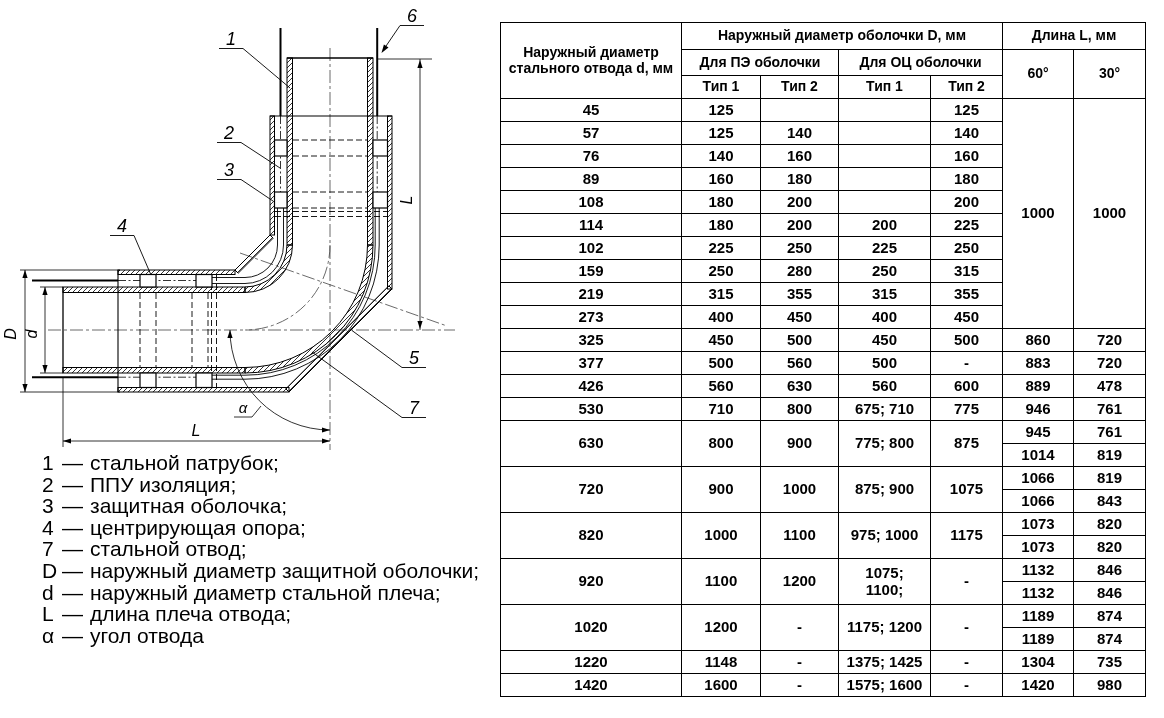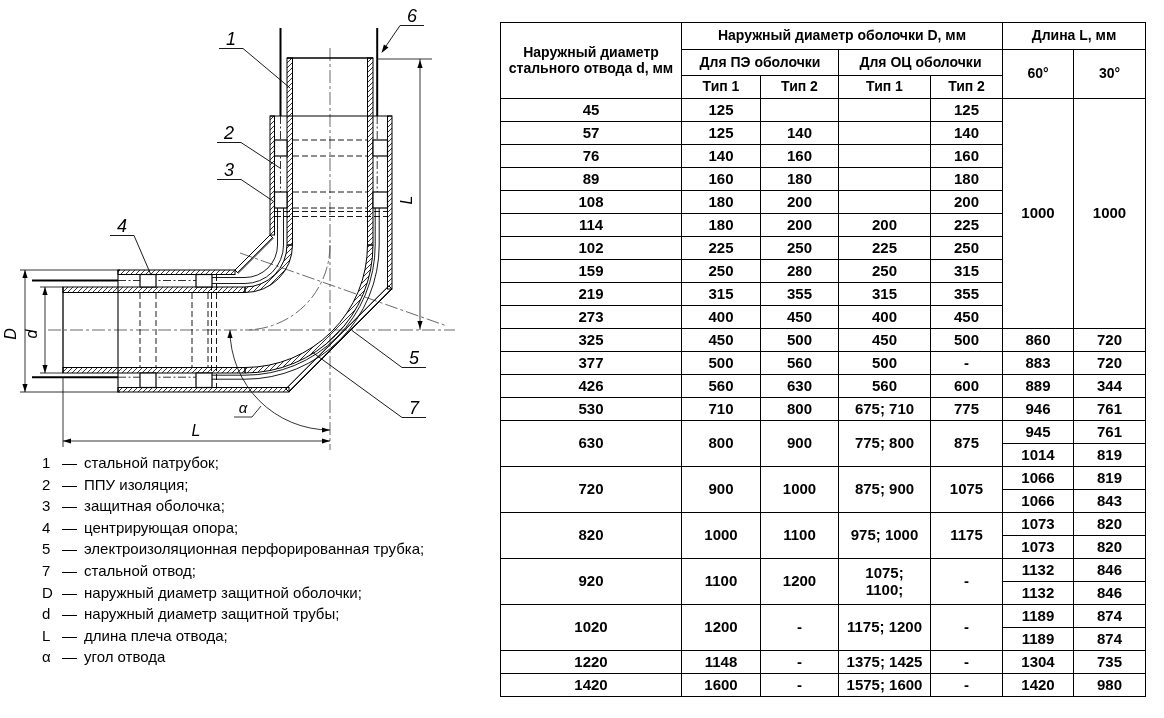--- a/index.html
+++ b/index.html
@@ -1,21 +1,21 @@
 <!DOCTYPE html>
 <html><head>
 <meta charset="utf-8">
 <style>
   html,body{margin:0;padding:0;background:#fff;}
   #page{position:relative;width:1164px;height:718px;background:#fff;overflow:hidden;
         font-family:"Liberation Sans",sans-serif;color:#000;}
   
   #drawing-svg{position:absolute;left:0;top:0;}
   
-  #legend{position:absolute;left:42px;top:452px;font-size:15px;line-height:21.6px;
+  #legend{position:absolute;left:42px;top:452px;font-size:21px;line-height:21.6px;
           font-family:"Liberation Sans",sans-serif;}
   .lg-row{white-space:nowrap;}
   .lg-k{display:inline-block;min-width:18px;}
   .lg-d{display:inline-block;margin:0 7px 0 2px;}
   
   #dim-table-wrap{position:absolute;left:500px;top:22px;}
   table{border-collapse:collapse;table-layout:fixed;width:645px;
         font-family:"Liberation Sans",sans-serif;font-weight:bold;font-size:15px;}
   th,td{border:1.6px solid #000;text-align:center;vertical-align:middle;
         padding:0 2px;line-height:1.12;white-space:pre-line;}
@@ -182,24 +182,23 @@
       <text x="412" y="22">6</text>
       <text x="414" y="414">7</text>
     </g>
   </svg>
 
   <div id="legend">
       <div class="lg-row"><span class="lg-k">1</span><span class="lg-d">—</span><span class="lg-t">стальной патрубок;</span></div>
       <div class="lg-row"><span class="lg-k">2</span><span class="lg-d">—</span><span class="lg-t">ППУ изоляция;</span></div>
       <div class="lg-row"><span class="lg-k">3</span><span class="lg-d">—</span><span class="lg-t">защитная оболочка;</span></div>
       <div class="lg-row"><span class="lg-k">4</span><span class="lg-d">—</span><span class="lg-t">центрирующая опора;</span></div>
-      <div class="lg-row"><span class="lg-k">5</span><span class="lg-d">—</span><span class="lg-t">электроизоляционная перфорированная трубка;</span></div>
       <div class="lg-row"><span class="lg-k">7</span><span class="lg-d">—</span><span class="lg-t">стальной отвод;</span></div>
       <div class="lg-row"><span class="lg-k">D</span><span class="lg-d">—</span><span class="lg-t">наружный диаметр защитной оболочки;</span></div>
-      <div class="lg-row"><span class="lg-k">d</span><span class="lg-d">—</span><span class="lg-t">наружный диаметр защитной трубы;</span></div>
+      <div class="lg-row"><span class="lg-k">d</span><span class="lg-d">—</span><span class="lg-t">наружный диаметр стальной плеча;</span></div>
       <div class="lg-row"><span class="lg-k">L</span><span class="lg-d">—</span><span class="lg-t">длина плеча отвода;</span></div>
       <div class="lg-row"><span class="lg-k">α</span><span class="lg-d">—</span><span class="lg-t">угол отвода</span></div>
     </div>
 
   <div id="dim-table-wrap">
     <table>
       <colgroup>
         <col style="width:181px">
           <col style="width:79px">
           <col style="width:78px">
@@ -318,21 +317,21 @@
             <td>883</td>
             <td>720</td>
           </tr>
           <tr>
             <td>426</td>
             <td>560</td>
             <td>630</td>
             <td>560</td>
             <td>600</td>
             <td>889</td>
-            <td>344</td>
+            <td>478</td>
           </tr>
           <tr>
             <td>530</td>
             <td>710</td>
             <td>800</td>
             <td>675; 710</td>
             <td>775</td>
             <td>946</td>
             <td>761</td>
           </tr>

